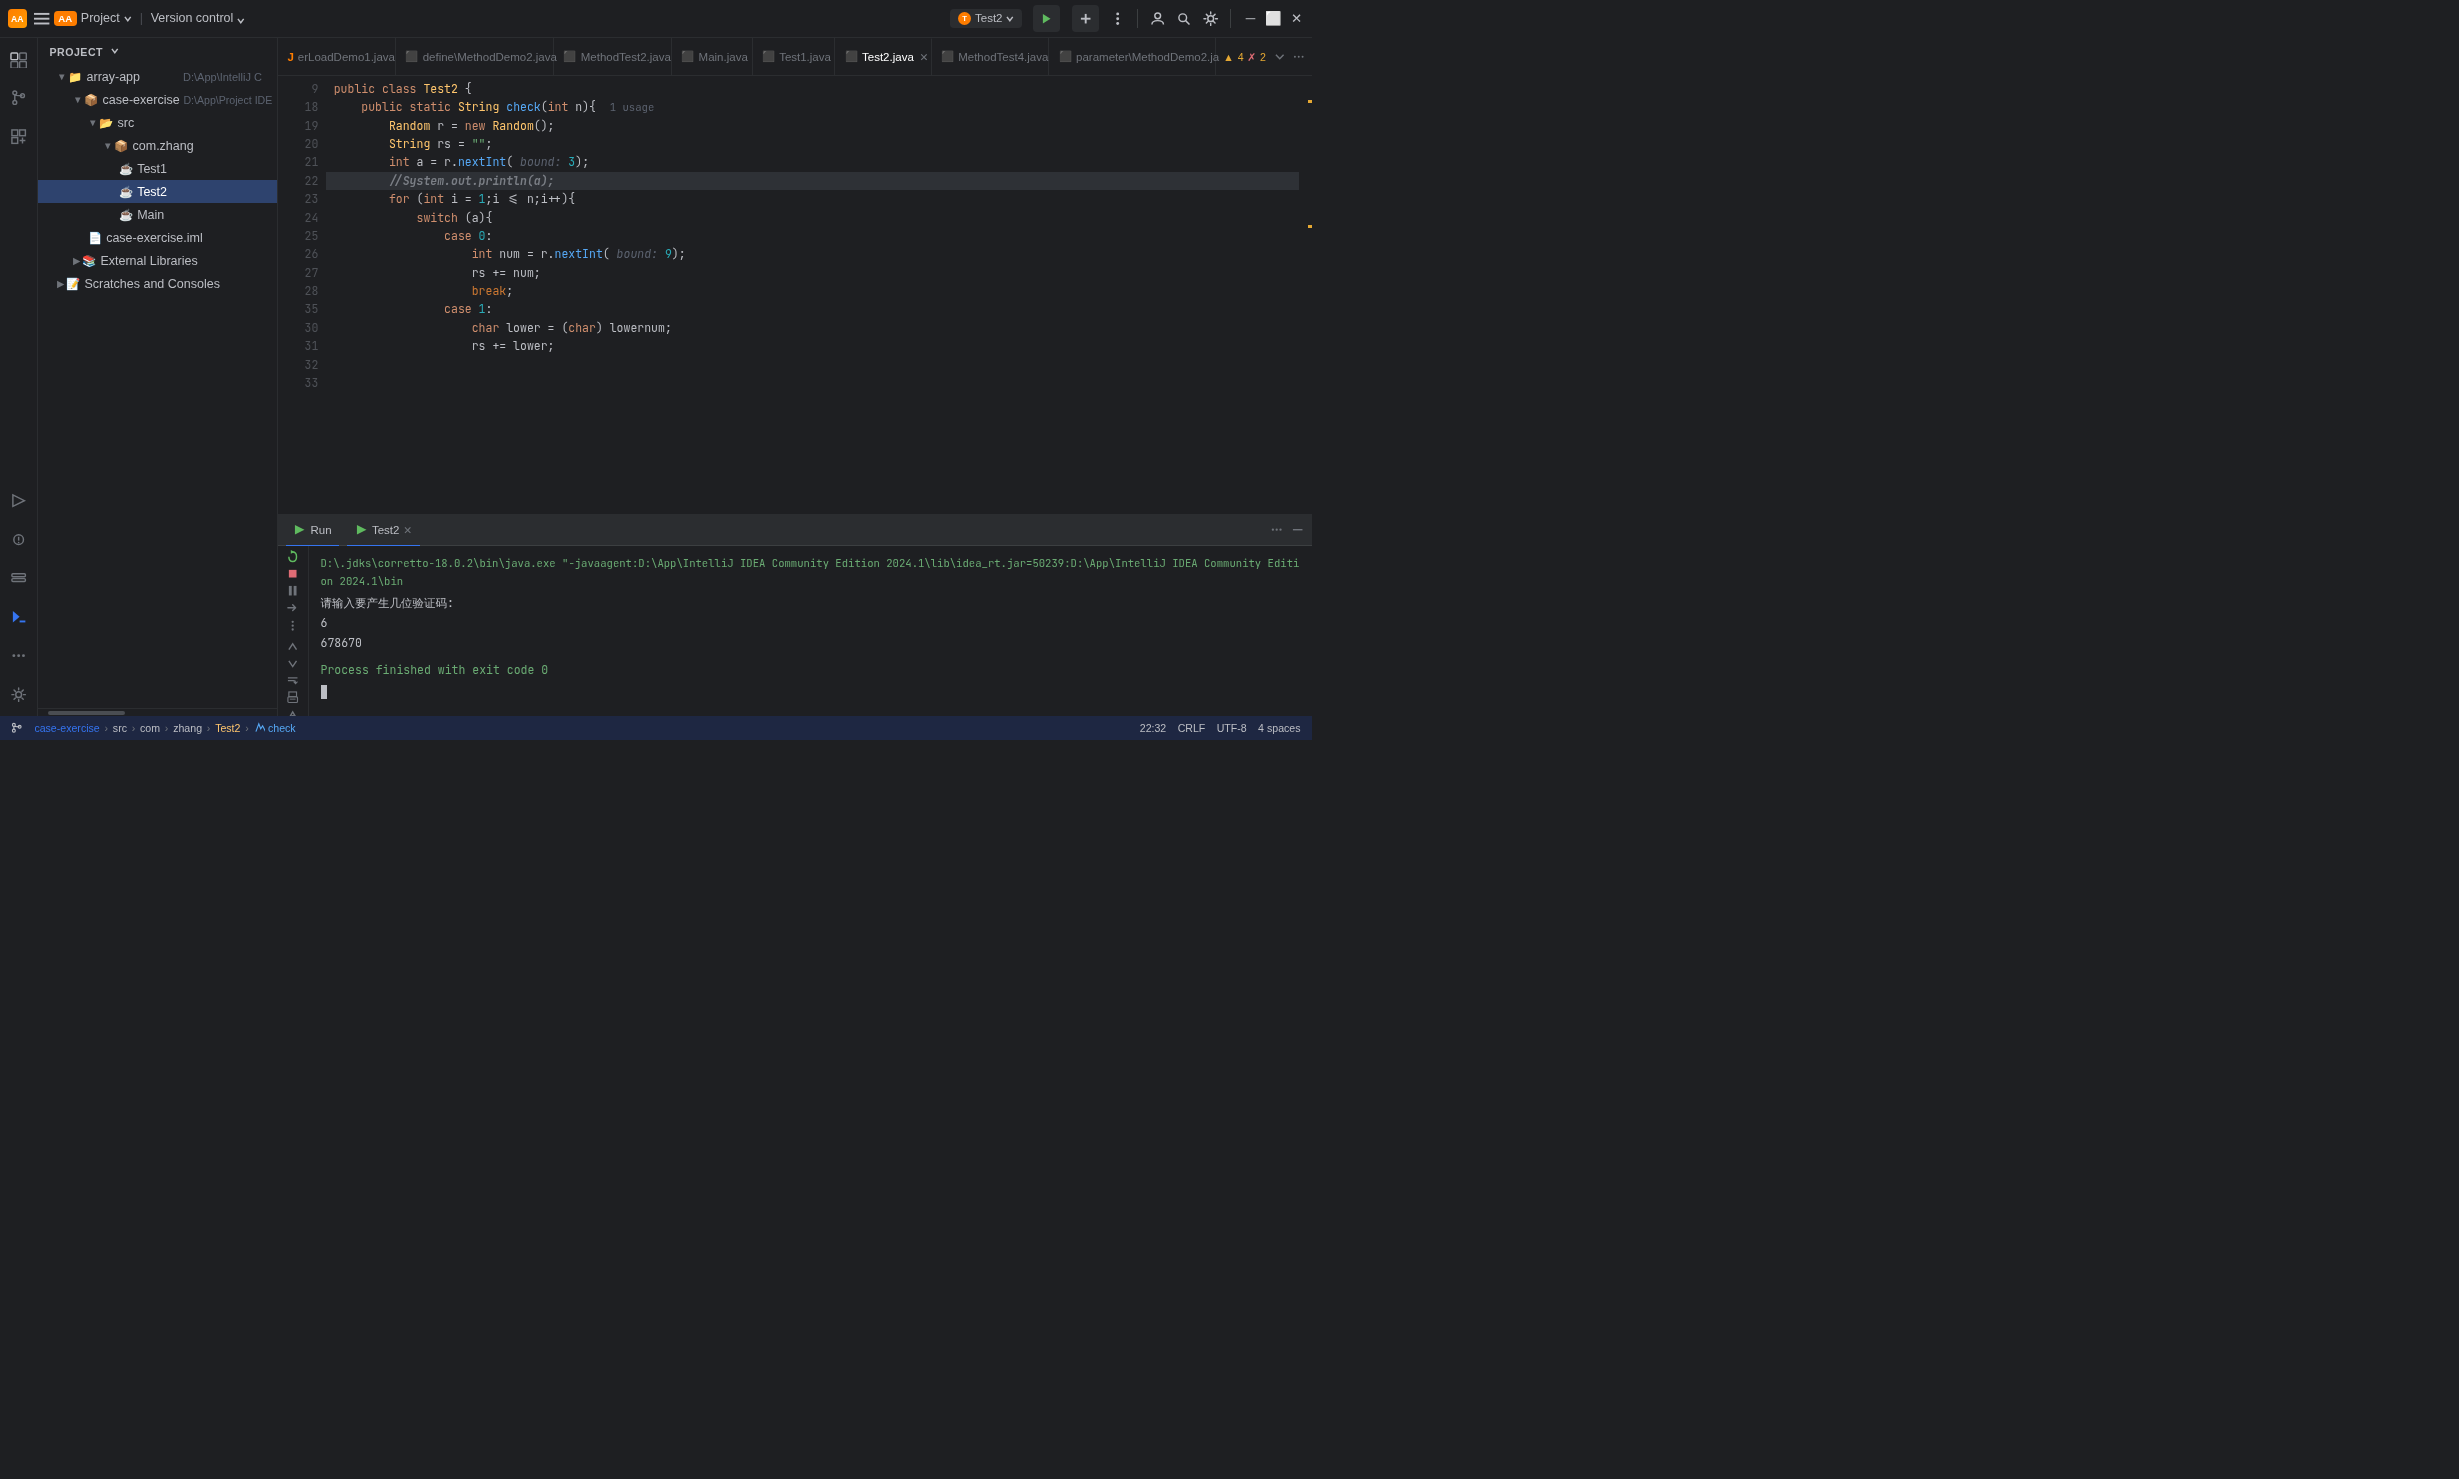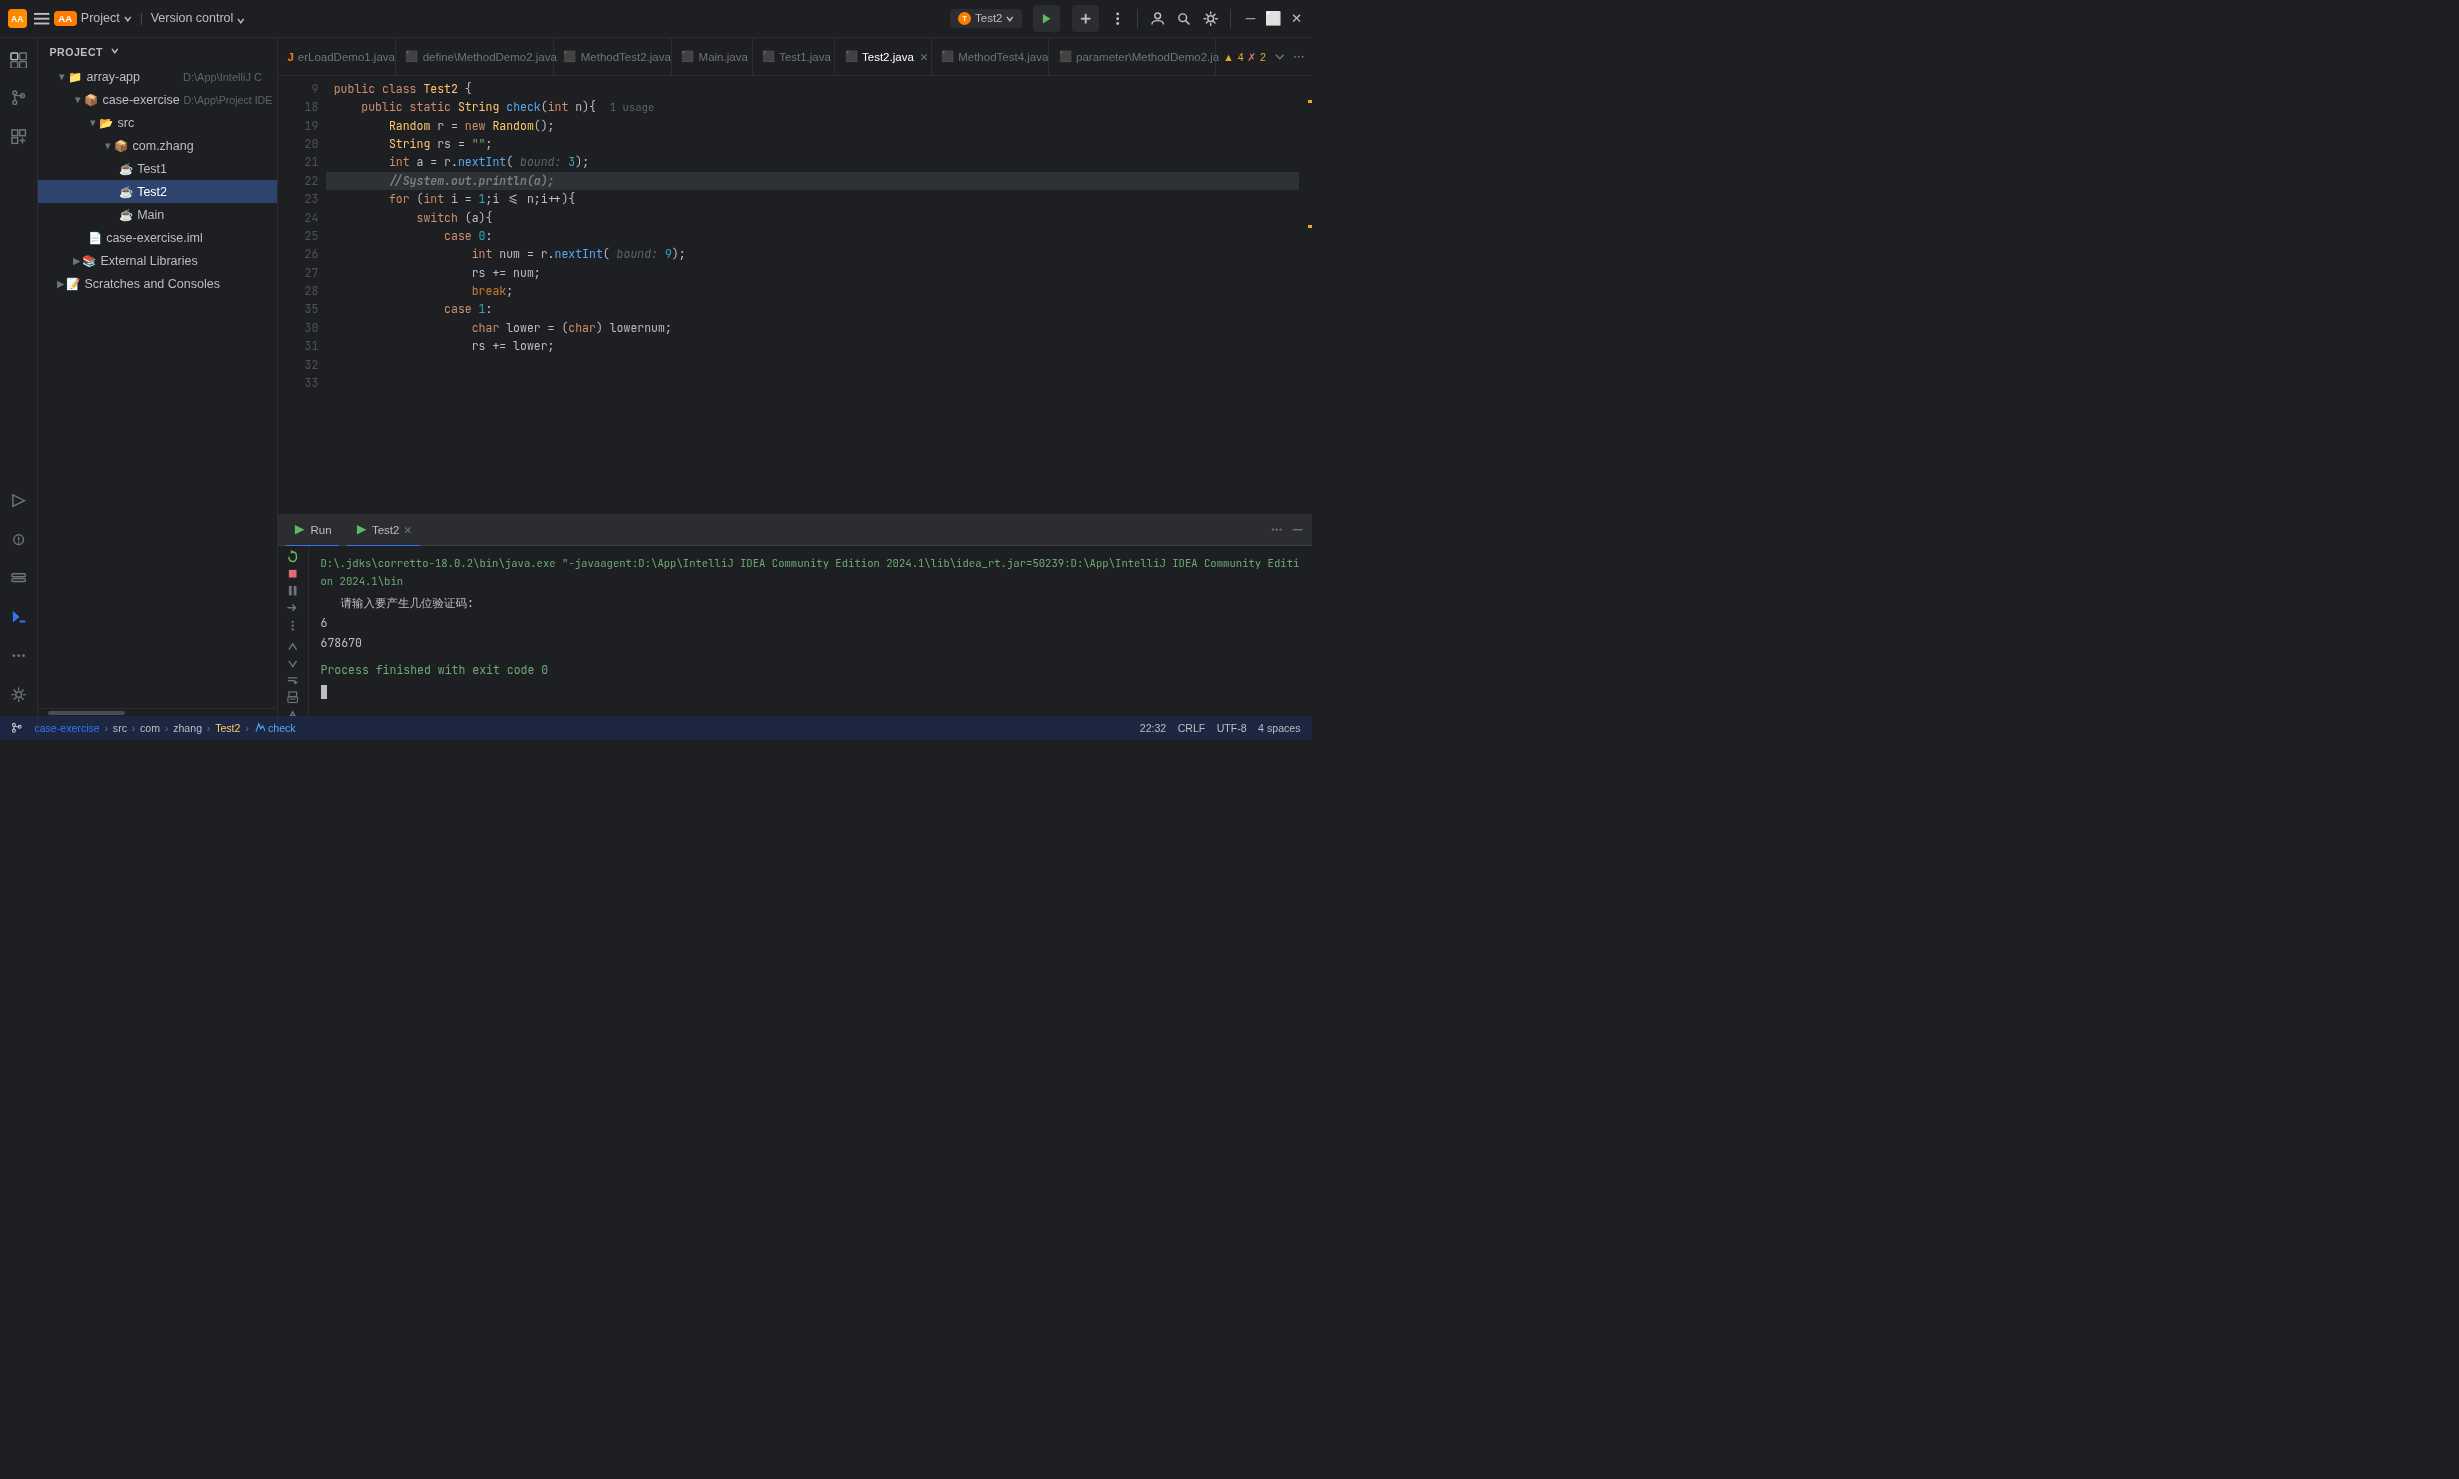--- a/index.html
+++ b/index.html
@@ -797,21 +797,21 @@
                   <path d="M3 11 L7 4 L11 11" fill="none" stroke="#6f737a" stroke-width="1.5"></path>
                   <path d="M5.5 8 L8.5 8" stroke="#6f737a" stroke-width="1.2"></path>
                 </svg>
             </div>
           </div>
 
           <div class="run-output">
             <div style="color:#6aab73;font-size:10.6px;word-break:break-all;">
               <span>D:\.jdks\corretto-18.0.2\bin\java.exe "-javaagent:D:\App\IntelliJ IDEA Community Edition 2024.1\lib\idea_rt.jar=50239:D:\App\IntelliJ IDEA Community Edition 2024.1\bin</span>
             </div>
-            <div style="margin-top:3.8px;margin-left:20px;">
+            <div style="margin-top:3.8px;">
               <span>请输入要产生几位验证码:</span>
             </div>
             <div>
               <span>6</span>
             </div>
             <div>
               <span>678670</span>
             </div>
             <div style="margin-top:7.7px;">
               <span class="run-exit">Process finished with exit code 0</span>

